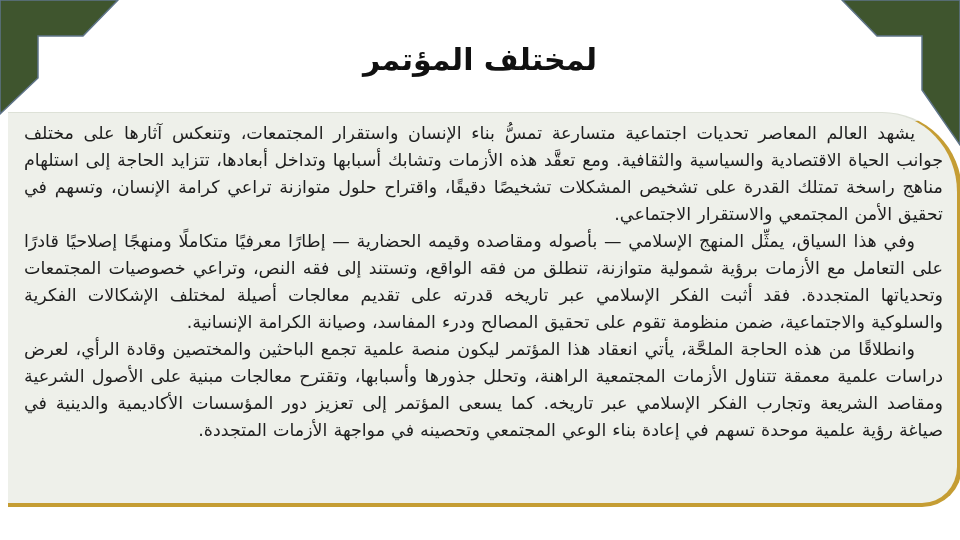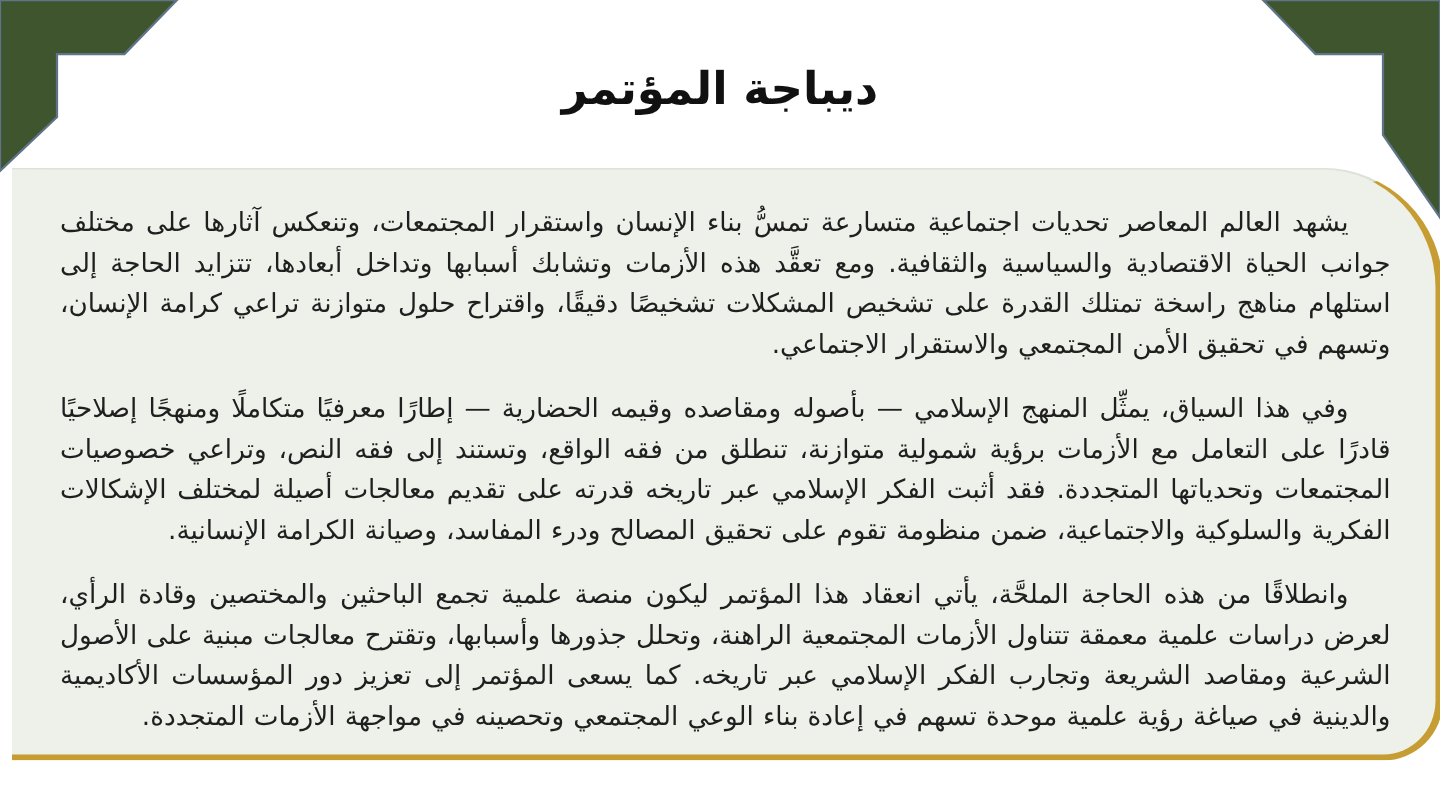--- a/index.html
+++ b/index.html
@@ -39,21 +39,21 @@
     direction:rtl;
   }
   
   .content-box{
     border-left:none;
     border-right:5px solid #c59d33;
     border-radius:0 80px 40px 0;
   }
 
   .content-box p{
-    margin:16px;
+    margin:0;
     font-size:17.5px;
     line-height:27px;
     color:#1f1f1f;
     text-align:justify;
     text-align-last:right;
     text-indent:28px;
     word-spacing:0.5px;
   }
 </style>
 </head>
@@ -62,21 +62,21 @@
 <div class="slide">
 
   <svg class="corner tl" width="135" height="135" viewBox="0 0 135 135">
     <polygon points="0,0 118,0 83,36 38,36 38,78 0,114" fill="#3f552e" stroke="#5f7489" stroke-width="1.5"></polygon>
   </svg>
 
   <svg class="corner tr" width="135" height="150" viewBox="0 0 135 150">
     <polygon points="135,0 17,0 52,36 97,36 97,90 135,145" fill="#3f552e" stroke="#5f7489" stroke-width="1.5"></polygon>
   </svg>
 
-  <div class="title">ديباجة المؤتمر</div>
+  <div class="title">لمختلف المؤتمر</div>
 
   <div class="content-box">
     <p>يشهد العالم المعاصر تحديات اجتماعية متسارعة تمسُّ بناء الإنسان واستقرار المجتمعات، وتنعكس آثارها على مختلف جوانب الحياة الاقتصادية والسياسية والثقافية. ومع تعقَّد هذه الأزمات وتشابك أسبابها وتداخل أبعادها، تتزايد الحاجة إلى استلهام مناهج راسخة تمتلك القدرة على تشخيص المشكلات تشخيصًا دقيقًا، واقتراح حلول متوازنة تراعي كرامة الإنسان، وتسهم في تحقيق الأمن المجتمعي والاستقرار الاجتماعي.</p>
     <p>وفي هذا السياق، يمثِّل المنهج الإسلامي — بأصوله ومقاصده وقيمه الحضارية — إطارًا معرفيًا متكاملًا ومنهجًا إصلاحيًا قادرًا على التعامل مع الأزمات برؤية شمولية متوازنة، تنطلق من فقه الواقع، وتستند إلى فقه النص، وتراعي خصوصيات المجتمعات وتحدياتها المتجددة. فقد أثبت الفكر الإسلامي عبر تاريخه قدرته على تقديم معالجات أصيلة لمختلف الإشكالات الفكرية والسلوكية والاجتماعية، ضمن منظومة تقوم على تحقيق المصالح ودرء المفاسد، وصيانة الكرامة الإنسانية.</p>
     <p>وانطلاقًا من هذه الحاجة الملحَّة، يأتي انعقاد هذا المؤتمر ليكون منصة علمية تجمع الباحثين والمختصين وقادة الرأي، لعرض دراسات علمية معمقة تتناول الأزمات المجتمعية الراهنة، وتحلل جذورها وأسبابها، وتقترح معالجات مبنية على الأصول الشرعية ومقاصد الشريعة وتجارب الفكر الإسلامي عبر تاريخه. كما يسعى المؤتمر إلى تعزيز دور المؤسسات الأكاديمية والدينية في صياغة رؤية علمية موحدة تسهم في إعادة بناء الوعي المجتمعي وتحصينه في مواجهة الأزمات المتجددة.</p>
   </div>
 
 </div>
 
 </body></html>

